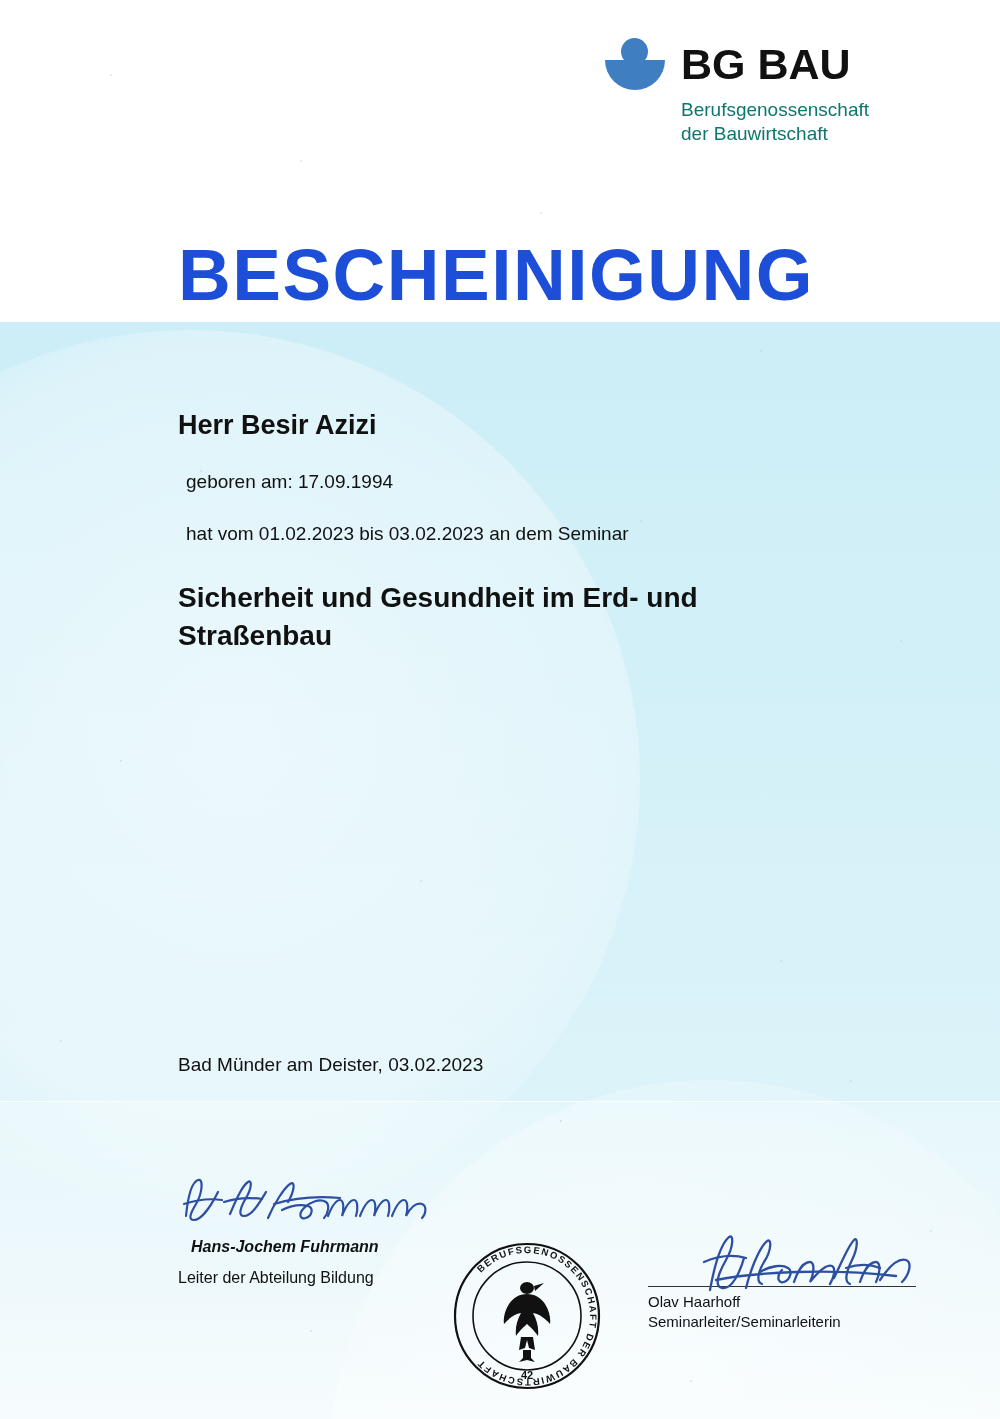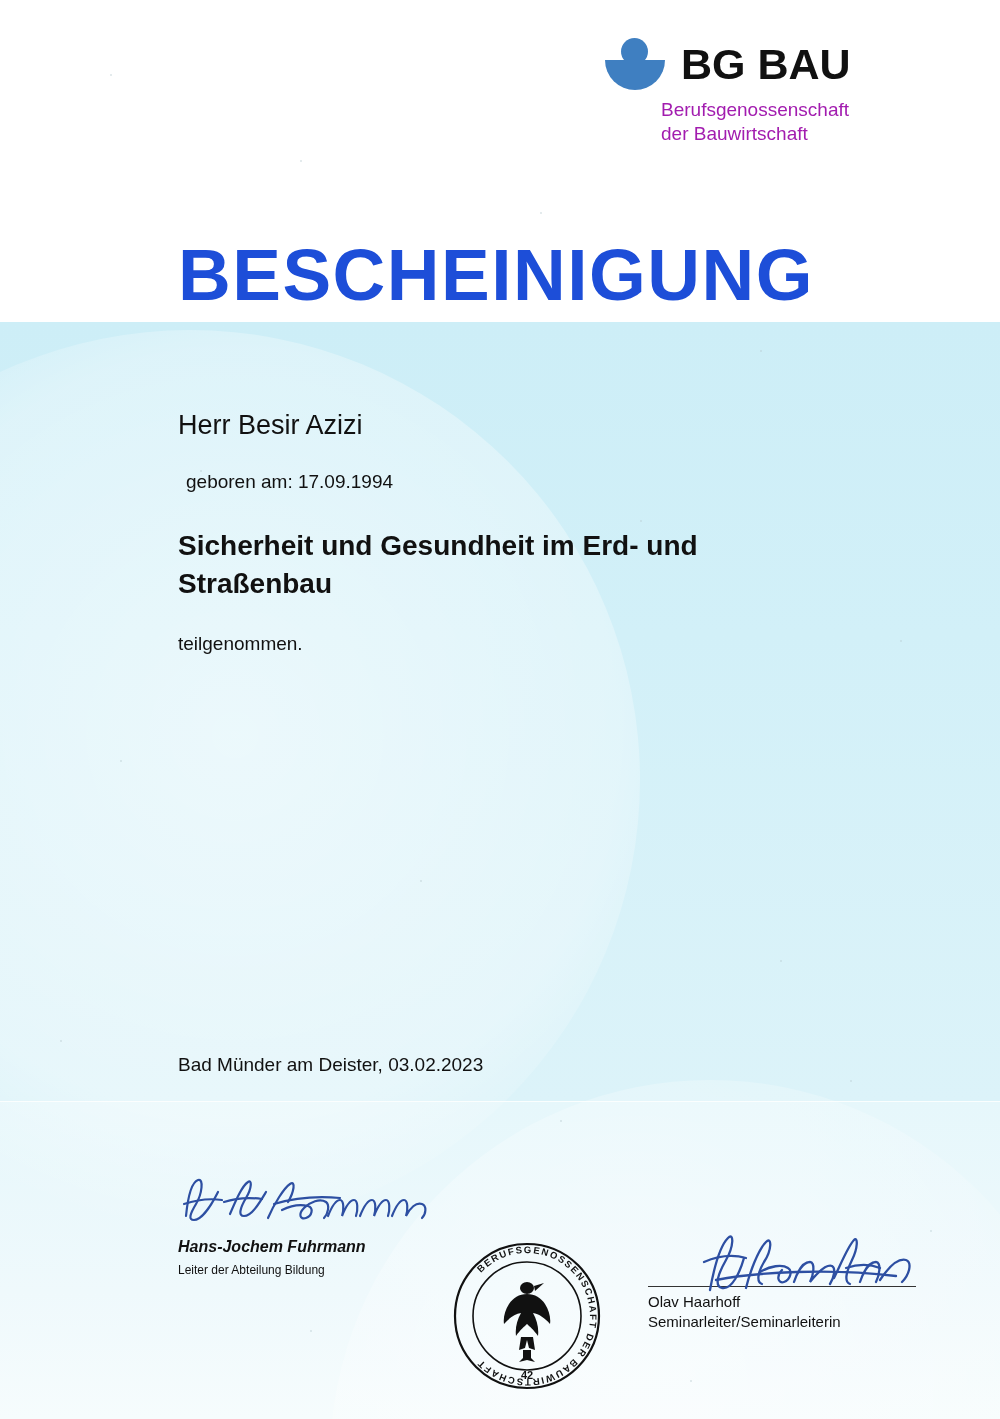--- a/index.html
+++ b/index.html
@@ -114,24 +114,24 @@
   .logo-word {
     font-size: 43px;
     font-weight: bold;
     letter-spacing: 0px;
     color: #111;
     line-height: 1;
     white-space: nowrap;
   }
   .logo-sub {
     margin-top: 8px;
-    margin-left: 56px;
+    margin-left: 76px;
     font-size: 19px;
     line-height: 1.25;
-    color: #a21caf;
+    color: #0f766e;
     white-space: nowrap;
   }
 
   
   .doc-title {
     position: absolute;
     left: 178px;
     top: 238px;
     font-size: 73px;
     font-weight: bold;
@@ -143,21 +143,21 @@
 
   
   .body-wrap {
     position: absolute;
     left: 178px;
     top: 410px;
     width: 700px;
   }
   .recipient {
     font-size: 27px;
-    font-weight: normal;
+    font-weight: bold;
     color: #111;
     margin: 0 0 30px 0;
   }
   .line {
     font-size: 19px;
     color: #111;
     margin: 0 0 30px 8px;
   }
   .seminar-title {
     font-size: 28px;
@@ -190,25 +190,26 @@
   .sig-left .scrawl {
     height: 62px;
     color: #2d4fa2;
   }
   .sig-name {
     font-size: 16px;
     font-weight: bold;
     font-style: italic;
     color: #111;
     margin-top: 6px;
+    margin-left: 13px;
   }
   .sig-role {
-    font-size: 12px;
-    color: #111;
-    margin-top: 7px;
+    font-size: 16px;
+    color: #111;
+    margin-top: 13px;
   }
 
   .sig-right {
     position: absolute;
     left: 648px;
     top: 1232px;
     width: 300px;
   }
   .sig-right .scrawl {
     height: 60px;
@@ -288,22 +289,22 @@
     </div>
     <div class="logo-sub" data-bind="header.logo_subtitle">Berufsgenossenschaft
 der Bauwirtschaft</div>
   </div>
 
   <div class="doc-title" data-bind="document.title">BESCHEINIGUNG</div>
 
   <div class="body-wrap">
     <p class="recipient" data-bind="body.recipient">Herr Besir Azizi</p>
     <p class="line" data-bind="body.birth_line">geboren am: 17.09.1994</p>
+    <p class="line" data-bind="body.attendance_line">hat vom 01.02.2023 bis 03.02.2023 an dem Seminar</p>
     <p class="seminar-title" data-bind="body.seminar_title">Sicherheit und Gesundheit im Erd- und Straßenbau</p>
-    <p class="closing" data-bind="body.closing_line">teilgenommen.</p>
   </div>
 
   <div class="place-date" data-bind="body.place_date">Bad Münder am Deister, 03.02.2023</div>
 
   <div class="sig-left">
     <div class="scrawl">
       <svg width="300" height="62" viewBox="0 0 300 62" fill="none" xmlns="http://www.w3.org/2000/svg">
         <g stroke="#2d4fa2" stroke-width="2.2" fill="none" stroke-linecap="round">
           <path d="M8 46 C10 26 14 12 20 10 C26 8 24 24 18 34 C12 44 10 50 16 50 C24 50 34 34 40 22"></path>
           <path d="M6 34 C18 30 30 28 44 30"></path>

